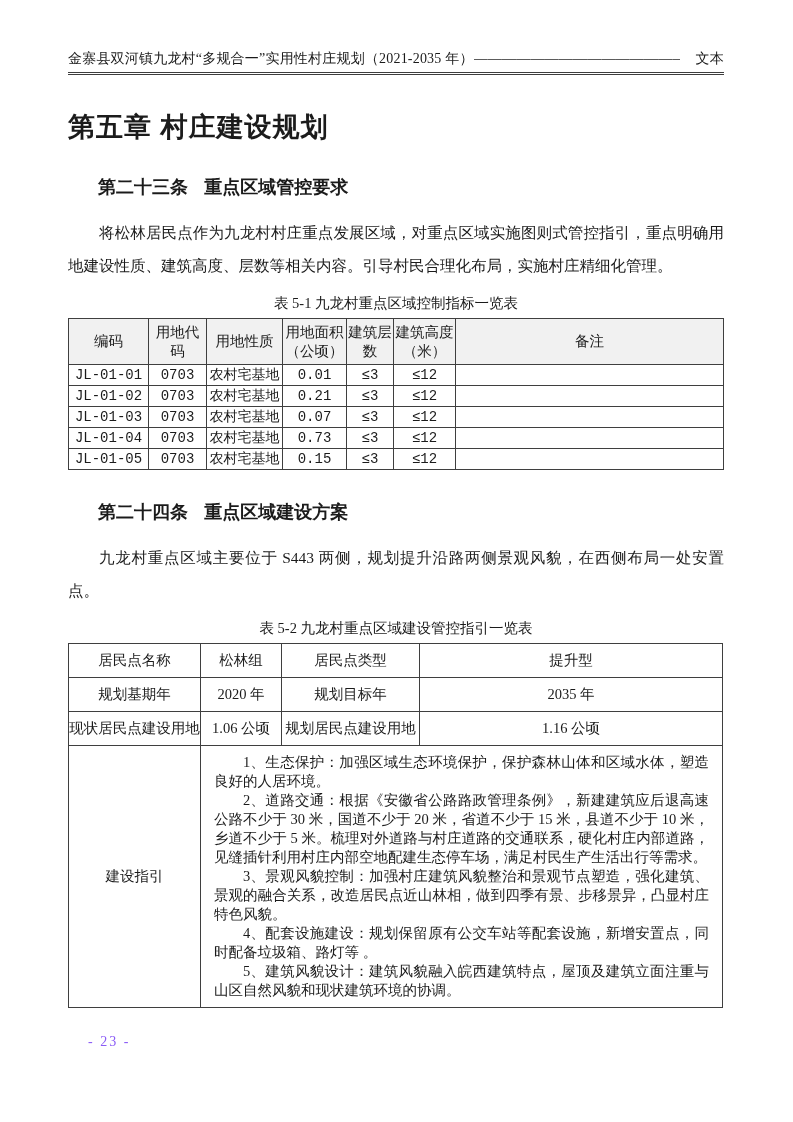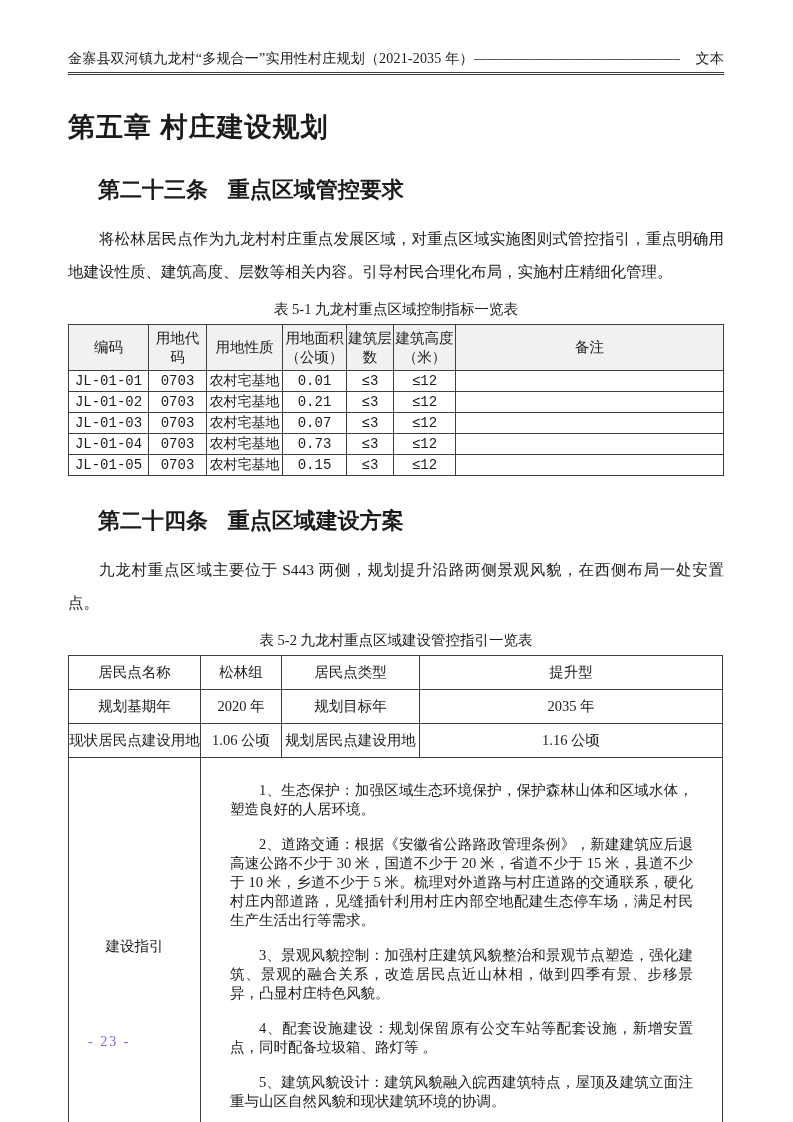--- a/index.html
+++ b/index.html
@@ -39,21 +39,21 @@
     text-align: left;
     font-family: "Liberation Sans", "DejaVu Sans", sans-serif;
     font-weight: bold;
     font-size: 27px;
     letter-spacing: 1px;
   }
   .section-heading {
     margin: 30px 0 0 30px;
     font-family: Liberation Sans, sans-serif;
     font-weight: bold;
-    font-size: 22px;
+    font-size: 18px;
   }
   .section-heading .sec-title { margin-left: 0.9em; }
 
   .body-para {
     margin: 17px 0 0 0;
     font-size: 15.5px;
     line-height: 33px;
     text-align: justify;
     text-indent: 2em;
   }
@@ -96,21 +96,21 @@
     font-size: 14.5px;
     height: 33px;
   }
   .tbl2 td.guide-cell {
     text-align: left;
     vertical-align: middle;
     padding: 7px 13px;
     height: auto;
   }
   .guide-cell p {
-    margin: 16px;
+    margin: 0;
     font-size: 14.5px;
     line-height: 19px;
     text-indent: 2em;
     text-align: justify;
   }
   .page-footer {
     position: absolute;
     left: 88px;
     top: 1034px;
     font-size: 14px;

